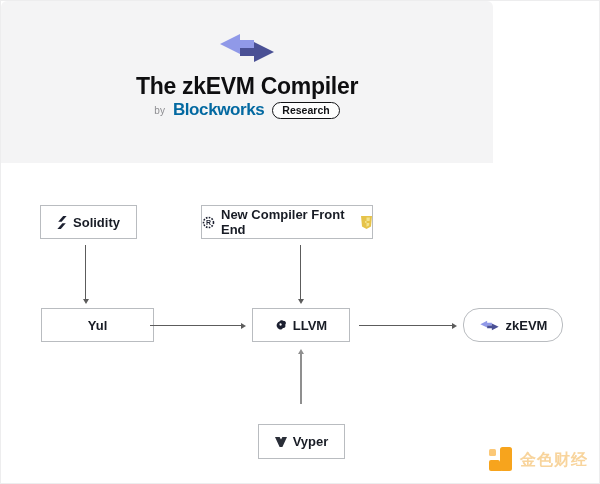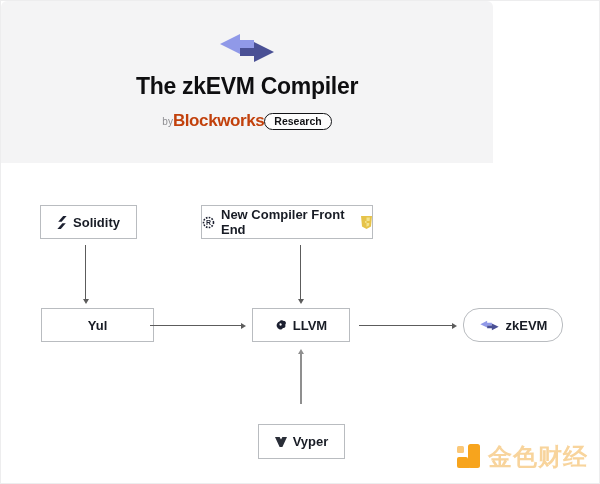--- a/index.html
+++ b/index.html
@@ -19,25 +19,24 @@
     display:flex; flex-direction:column; align-items:center;
     border-radius:6px 6px 0 0;
   }
   .logo-swap { margin-top:32px; width:62px; height:30px; }
   .page-title {
     margin-top:10px;
     font-size:23px; font-weight:800; color:#0e0e10;
     letter-spacing:-0.3px;
   }
   .byline {
-    margin-top:11px;
-    display:flex; align-items:center; gap:0;
+    display:flex; align-items:center; gap:8px;
   }
   .byline-prefix { font-size:10px; color:#8e8e92; font-weight:400; }
-  .brand-name { font-size:17px; font-weight:800; color:#c2410c; letter-spacing:-0.4px; }
+  .brand-name { font-size:17px; font-weight:800; color:#0369a1; letter-spacing:-0.4px; }
   .research-badge {
     border:1.5px solid #121316; border-radius:10px;
     padding:1px 9px 2px 9px;
     font-size:10.5px; font-weight:700; color:#121316;
     background:#fdfdfd;
   }
 
   
   .node {
     position:absolute; background:#ffffff;
@@ -75,21 +74,21 @@
     position:absolute; right:11px; bottom:10px;
     display:flex; align-items:center; gap:5px;
   }
   .jinse-logo { position:relative; width:26px; height:26px; }
   .jl-piece { position:absolute; }
   .jl-sq-small { left:0; top:2px; width:7px; height:7px; background:#fbc878; border-radius:1.5px; }
   .jl-sq-big   { left:0; top:13px; width:11px; height:11px; background:#f7a41d; border-radius:2px; }
   .jl-bar      { left:11px; top:0; width:12px; height:24px; background:#f7a41d; border-radius:2.5px; }
   .jl-hook     { left:5px; top:17px; width:8px; height:7px; background:#f7a41d; border-radius:1px; }
   .watermark-text {
-    font-size:24px; font-weight:700; color:#f8d49c; letter-spacing:1px;
+    font-size:16px; font-weight:700; color:#f8d49c; letter-spacing:1px;
   }
 </style>
 </head>
 <body>
 
 <div class="canvas">
 
   <div class="header">
     <svg class="logo-swap" viewBox="0 0 62 30" xmlns="http://www.w3.org/2000/svg">
       <path d="M24 1 L24 7 L38 7 L38 15 L24 15 L24 21 L4 11 Z" fill="#9099e8"></path>

